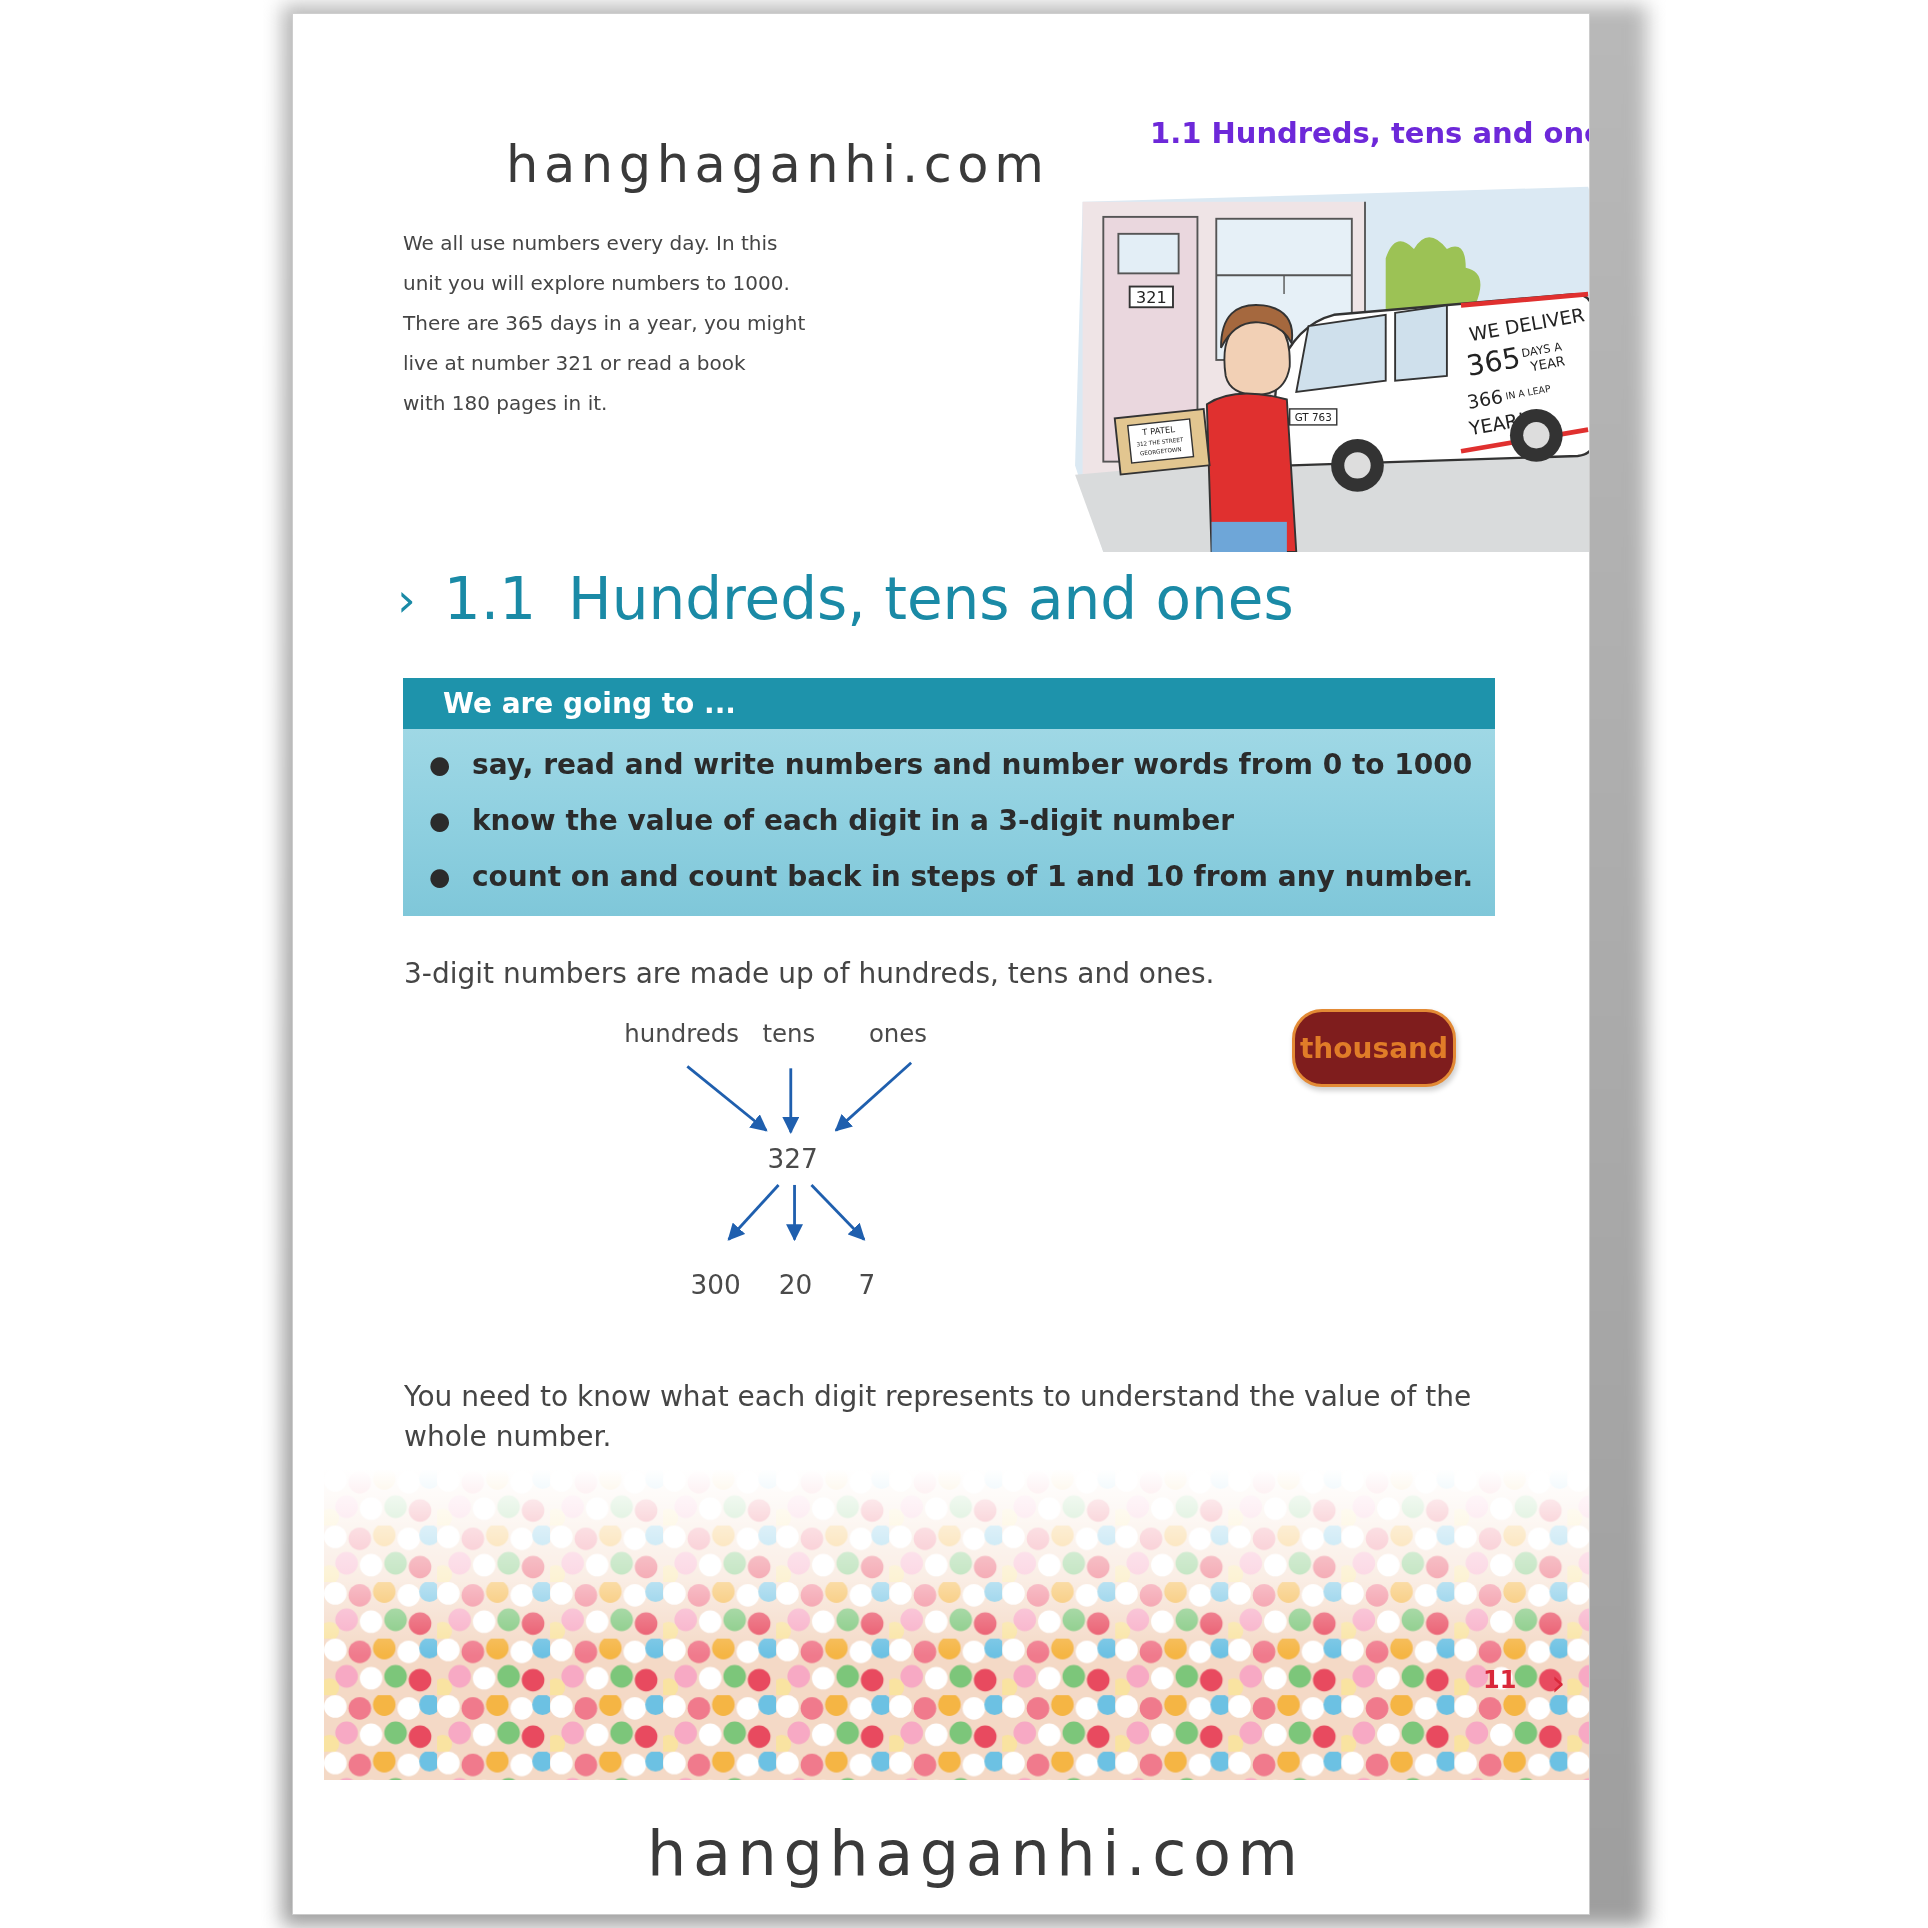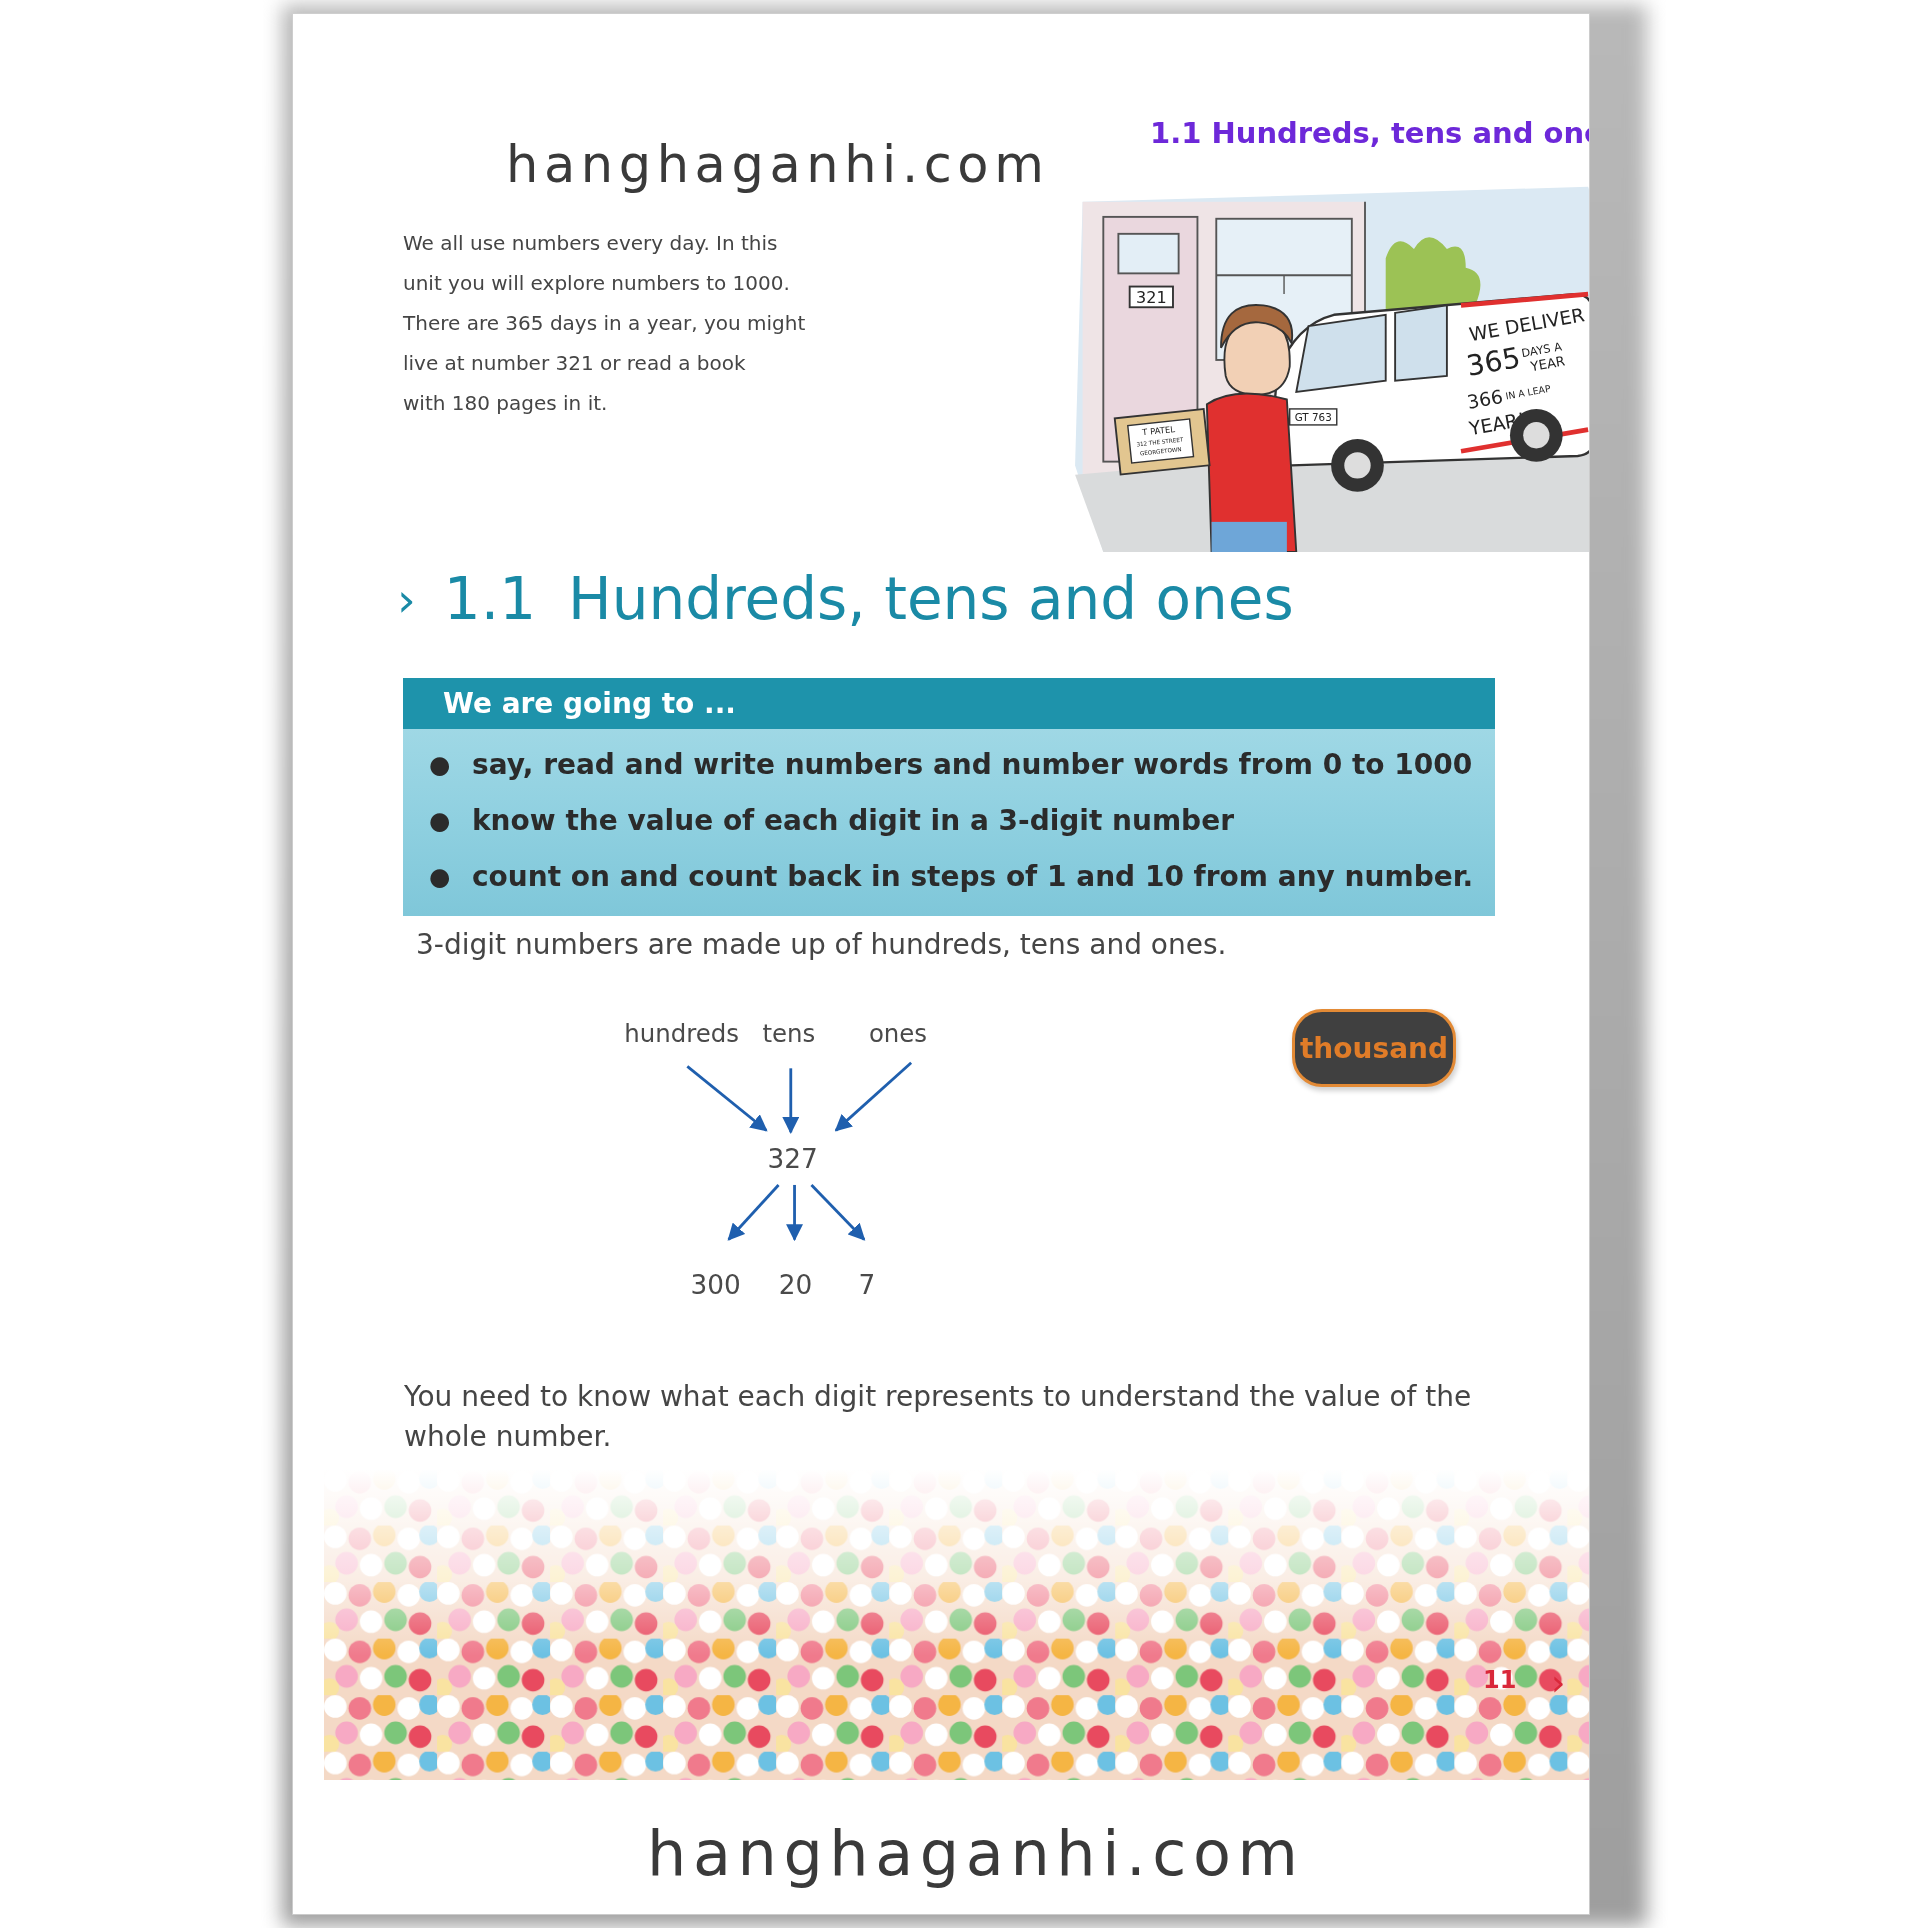--- a/index.html
+++ b/index.html
@@ -47,27 +47,27 @@
     line-height:51px; padding-left:40px;
   }
   .goals-list { list-style:none; margin:0; padding:9.4px 0 0 26px; }
   .goals-list li {
     font-size:28px; color:#2b2b2b; font-weight:600; height:56px; line-height:53px; display:flex;
   }
   .goals-list li .bullet { width:43px; font-size:24.5px; }
   .para {
     color:#454545; font-size:28px; line-height:40px;
   }
-  .para1 { left:111px; top:911px;margin-left:12px; }
+  .para1 { left:111px; top:940px; }
   .para2 { left:111px; top:1363px; width:1092px; }
   .diagram { left:330px; top:996px; width:471px; height:301px; }
   .diagram text { font-family:"DejaVu Sans", sans-serif; fill:#4a4a4a; }
   .keyword-badge {
     left:999px; top:995px; width:164px; height:78px; border:3.8px solid #e38a35; border-radius:30px;
-    background:#404040; color:#e07c28; font-size:28px; font-weight:700;
+    background:#7f1d1d; color:#e07c28; font-size:28px; font-weight:700;
     display:flex; align-items:center; justify-content:center; box-sizing:border-box;
     box-shadow:1.9px 3.8px 5.6px rgba(0,0,0,0.18);
   }
   .sprinkles {
     left:31px; top:1455px; width:1281px; height:311px; overflow:hidden;
   }
   .page-num {
     left:1190px; top:1652px; color:#d9283a; font-size:24px; font-weight:600;
   }
   .next-chev { left:1258px; top:1648px; color:#d9283a; font-size:36px; }

